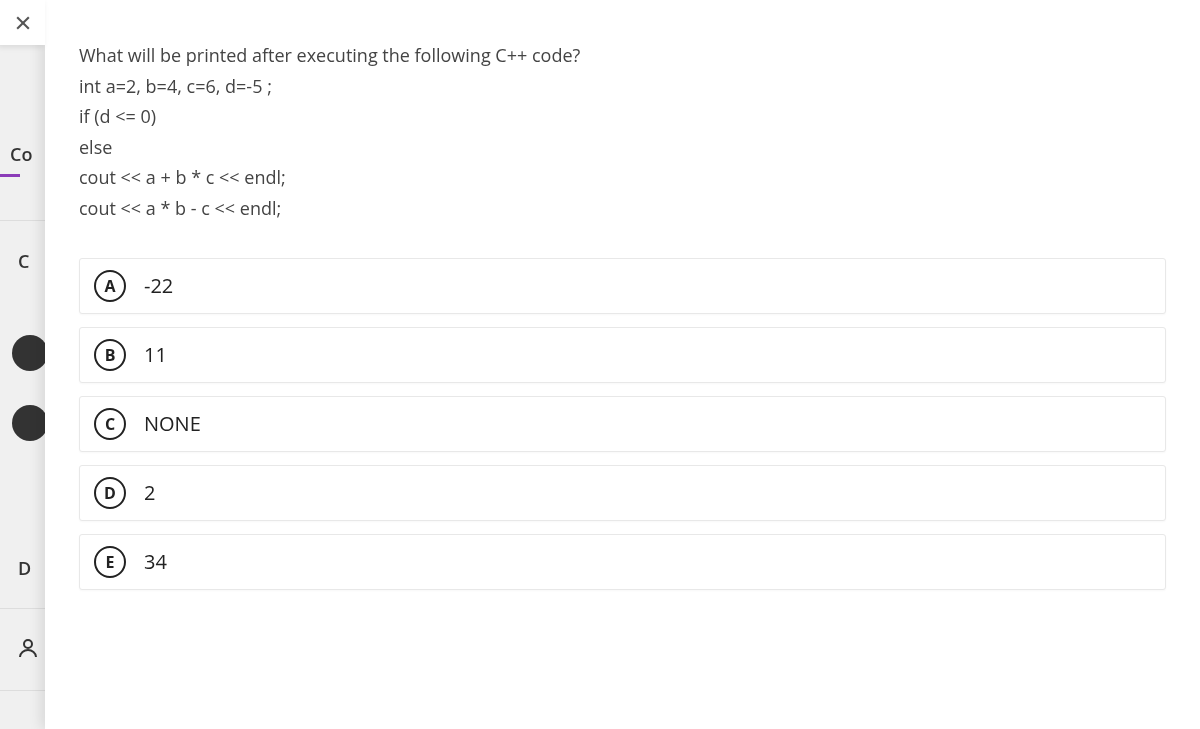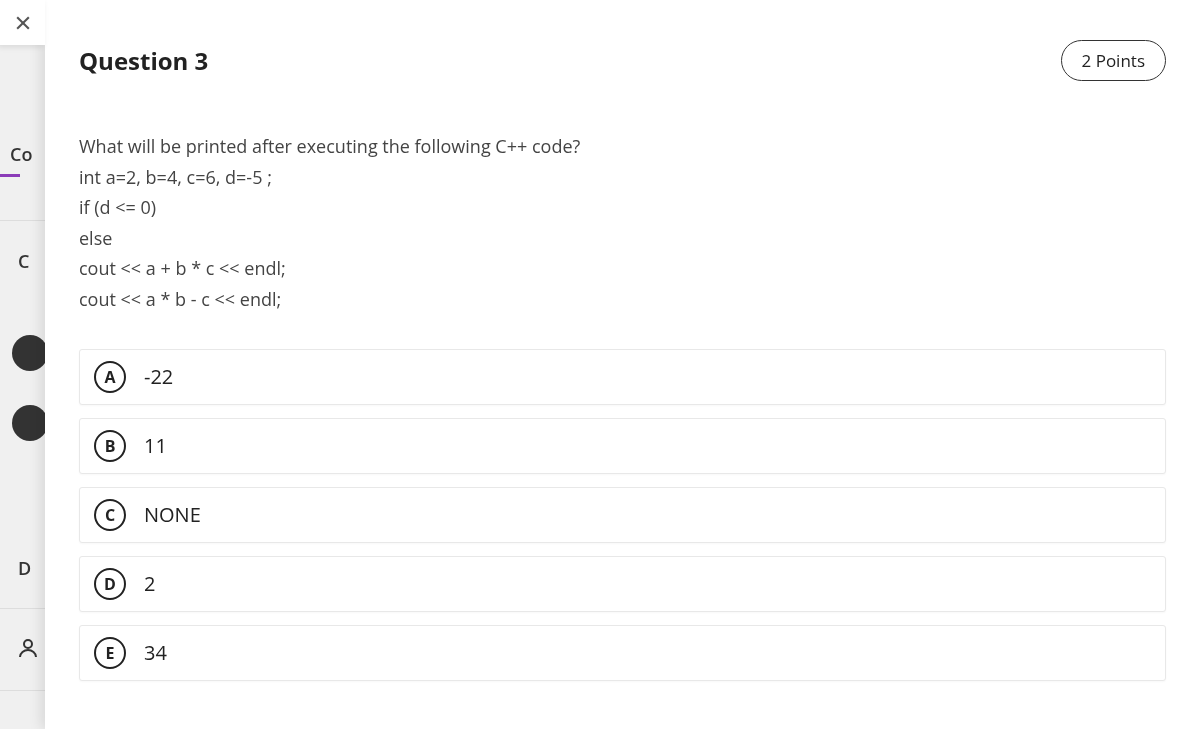--- a/index.html
+++ b/index.html
@@ -213,24 +213,20 @@
 
 <div class="modal">
   <div class="close-btn">
     <svg viewBox="0 0 24 24" fill="none">
       <line x1="5" y1="5" x2="19" y2="19"></line>
       <line x1="19" y1="5" x2="5" y2="19"></line>
     </svg>
   </div>
 
   <div class="content">
-    <div class="header">
-      <div class="question-title">Question 3</div>
-      <div class="points-badge">2 Points</div>
-    </div>
 
     <div class="question-body">
       <div>What will be printed after executing the following C++ code?</div>
       <div>int a=2, b=4, c=6, d=-5 ;</div>
       <div>if (d &lt;= 0)</div>
       <div>else</div>
       <div>cout &lt;&lt; a + b * c &lt;&lt; endl;</div>
       <div>cout &lt;&lt; a * b - c &lt;&lt; endl;</div>
     </div>
 

